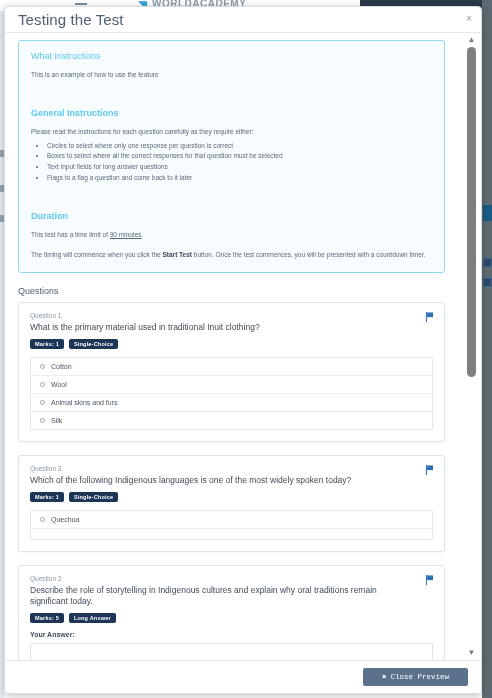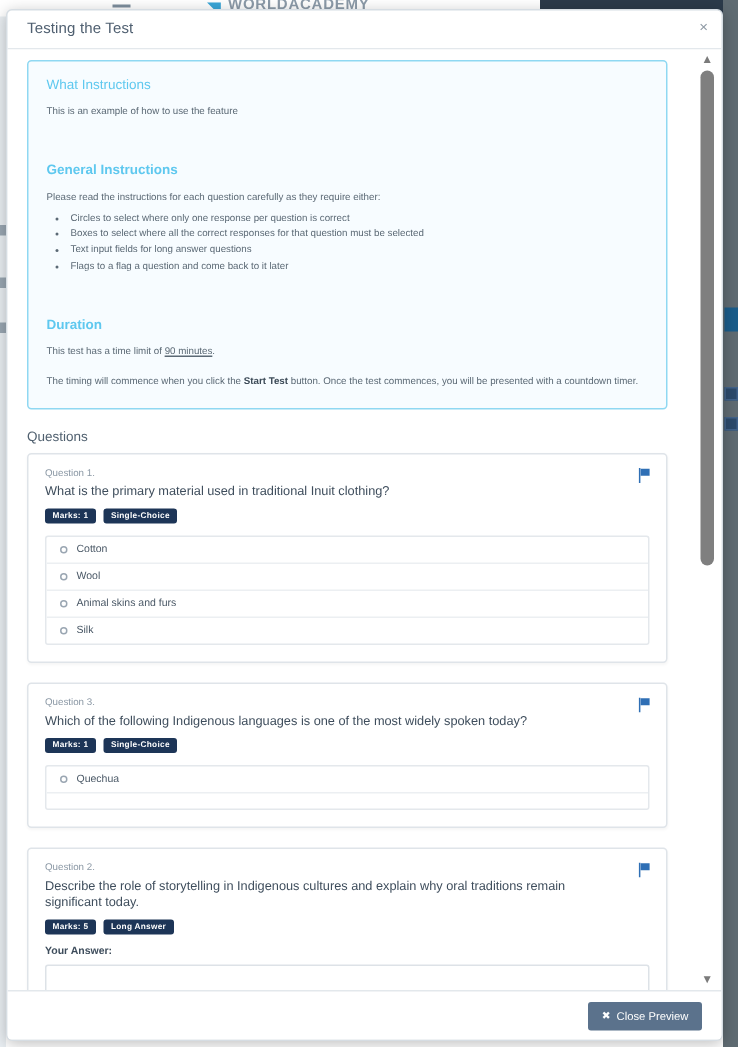--- a/index.html
+++ b/index.html
@@ -71,21 +71,21 @@
   }
   .modal-header {
     flex: 0 0 auto;
     height: 26px;
     border-bottom: 1px solid #e3e8ec;
     display: flex; align-items: center;
     padding: 0 10px 0 13px;
     position: relative;
   }
   .modal-title {
-    font-size: 10px; color: #4f5f70; letter-spacing: .1px;
+    font-size: 15px; color: #4f5f70; letter-spacing: .1px;
   }
   .modal-close {
     position: absolute; right: 9px; top: 7px;
     font-size: 10px; color: #8f9aa5; line-height: 10px;
     cursor: pointer; background: none; border: none; padding: 0;
     font-family: "Liberation Sans", sans-serif;
   }
 
   .modal-body {
     flex: 1 1 auto;
@@ -229,24 +229,24 @@
     display: flex; align-items: center; justify-content: flex-end;
     padding-right: 13px;
     background: #ffffff;
   }
   .close-preview-btn {
     background: #5b728c;
     color: #ffffff;
     border: none;
     border-radius: 2px;
     font-size: 7.5px;
-    padding: 5px 9px;
+    padding: 5px 19px;
     cursor: pointer;
     display: flex; align-items: center; gap: 4px;
-    font-family: Liberation Sans, sans-serif;
+    font-family: Liberation Mono, monospace;
   }
   .close-preview-btn .x { font-size: 7px; line-height: 7px; }
 </style>
 </head>
 <body>
 
 <div id="backdrop">
   <div class="bg-leftstub"></div>
   <div class="bg-left-tick" style="top:150px;"></div>
   <div class="bg-left-tick" style="top:185px;"></div>

